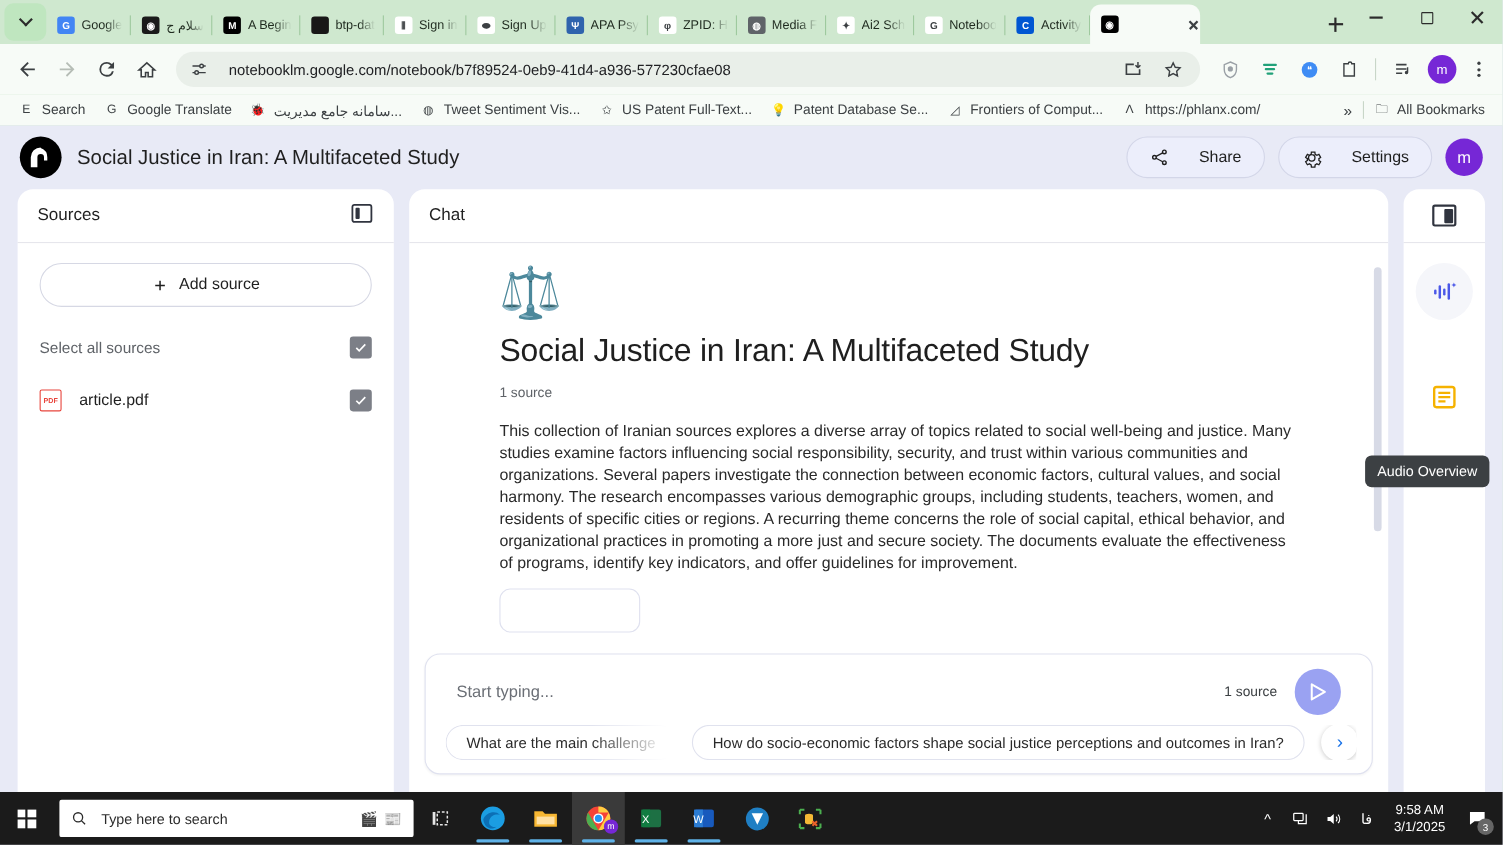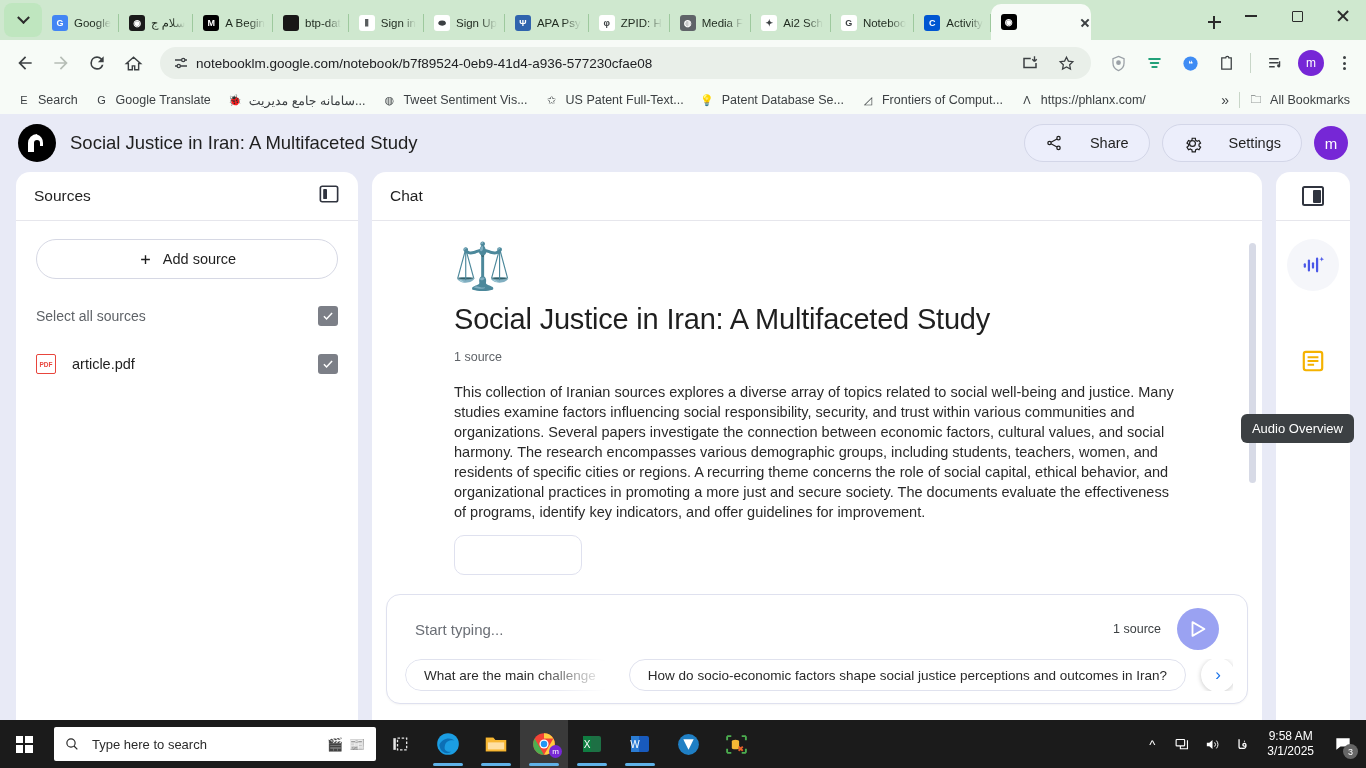--- a/index.html
+++ b/index.html
@@ -76,21 +76,21 @@
   .wc-close::before,.wc-close::after{content:"";position:absolute;left:0;top:6px;width:14px;height:1.6px;background:#2b2b2b;}
   .wc-close::before{transform:rotate(45deg);} .wc-close::after{transform:rotate(-45deg);}
 
   .toolbar {
     height: 46px; background:#f7fbf7; display:flex; align-items:center;
     padding: 0 8px; gap: 2px;
   }
   .tb-icon { width: 34px; height: 34px; display:flex; align-items:center; justify-content:center; flex:0 0 auto;}
   .omnibox {
     flex: 1 1 auto; height: 32px; background:#e9efe9; border-radius:16px;
-    display:flex; align-items:center; padding: 0 8px 0 12px; margin: 0 8px; gap: 6px;
+    display:flex; align-items:center; padding: 0 8px 0 12px; margin: 0 8px; gap: 18px;
   }
   .omnibox-url { font-size: 13.5px; color:#202124; white-space:nowrap; overflow:hidden; flex:1 1 auto; }
   .omni-right { display:flex; align-items:center; gap:2px; }
   .prof-avatar {
     width: 26px; height:26px; border-radius:50%; background:#7627d6; color:#fff;
     display:flex; align-items:center; justify-content:center; font-size:12px;
   }
   .kebab { width:28px;height:28px;display:flex;flex-direction:column;align-items:center;justify-content:center;gap:2.5px;}
   .kebab i { width:3px;height:3px;border-radius:50%;background:#3c4043;display:block;}
   .tb-sep { width:1px; height:20px; background:#c8d6c8; margin: 0 5px; }

